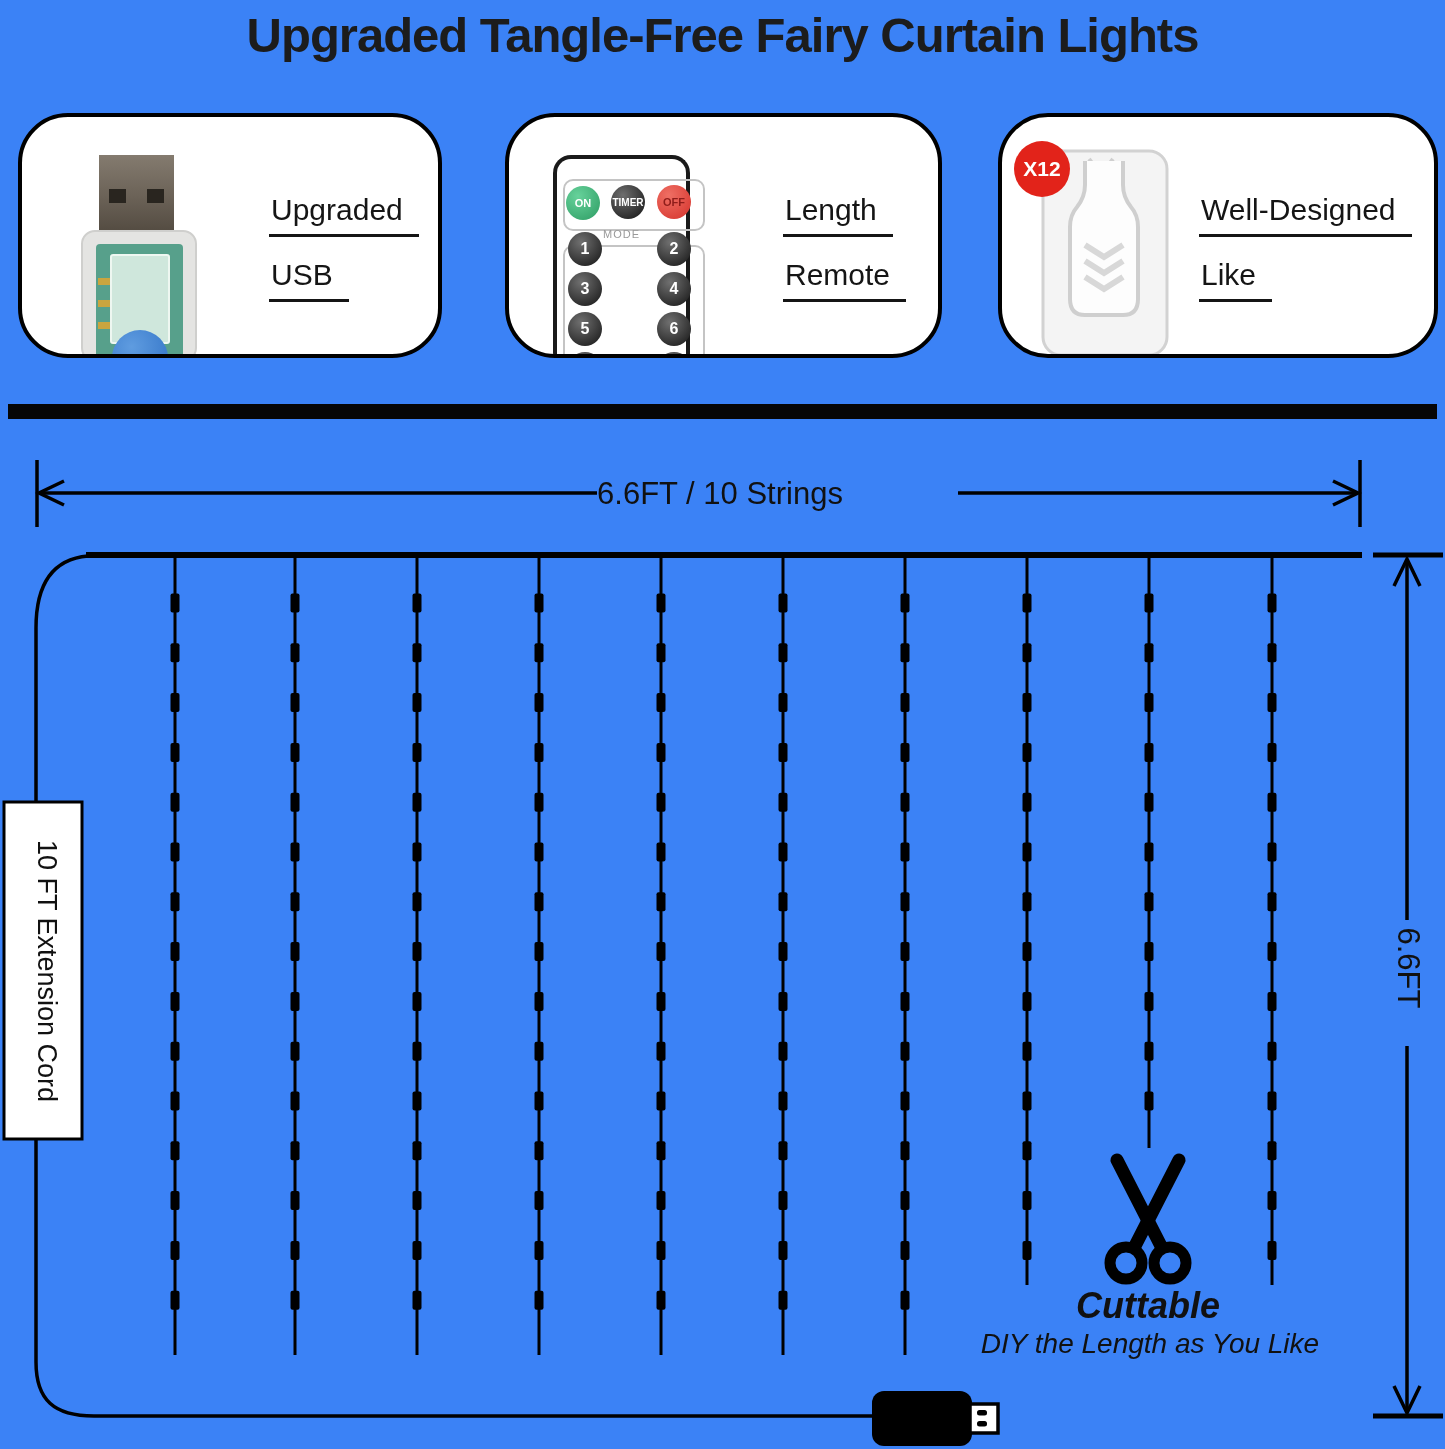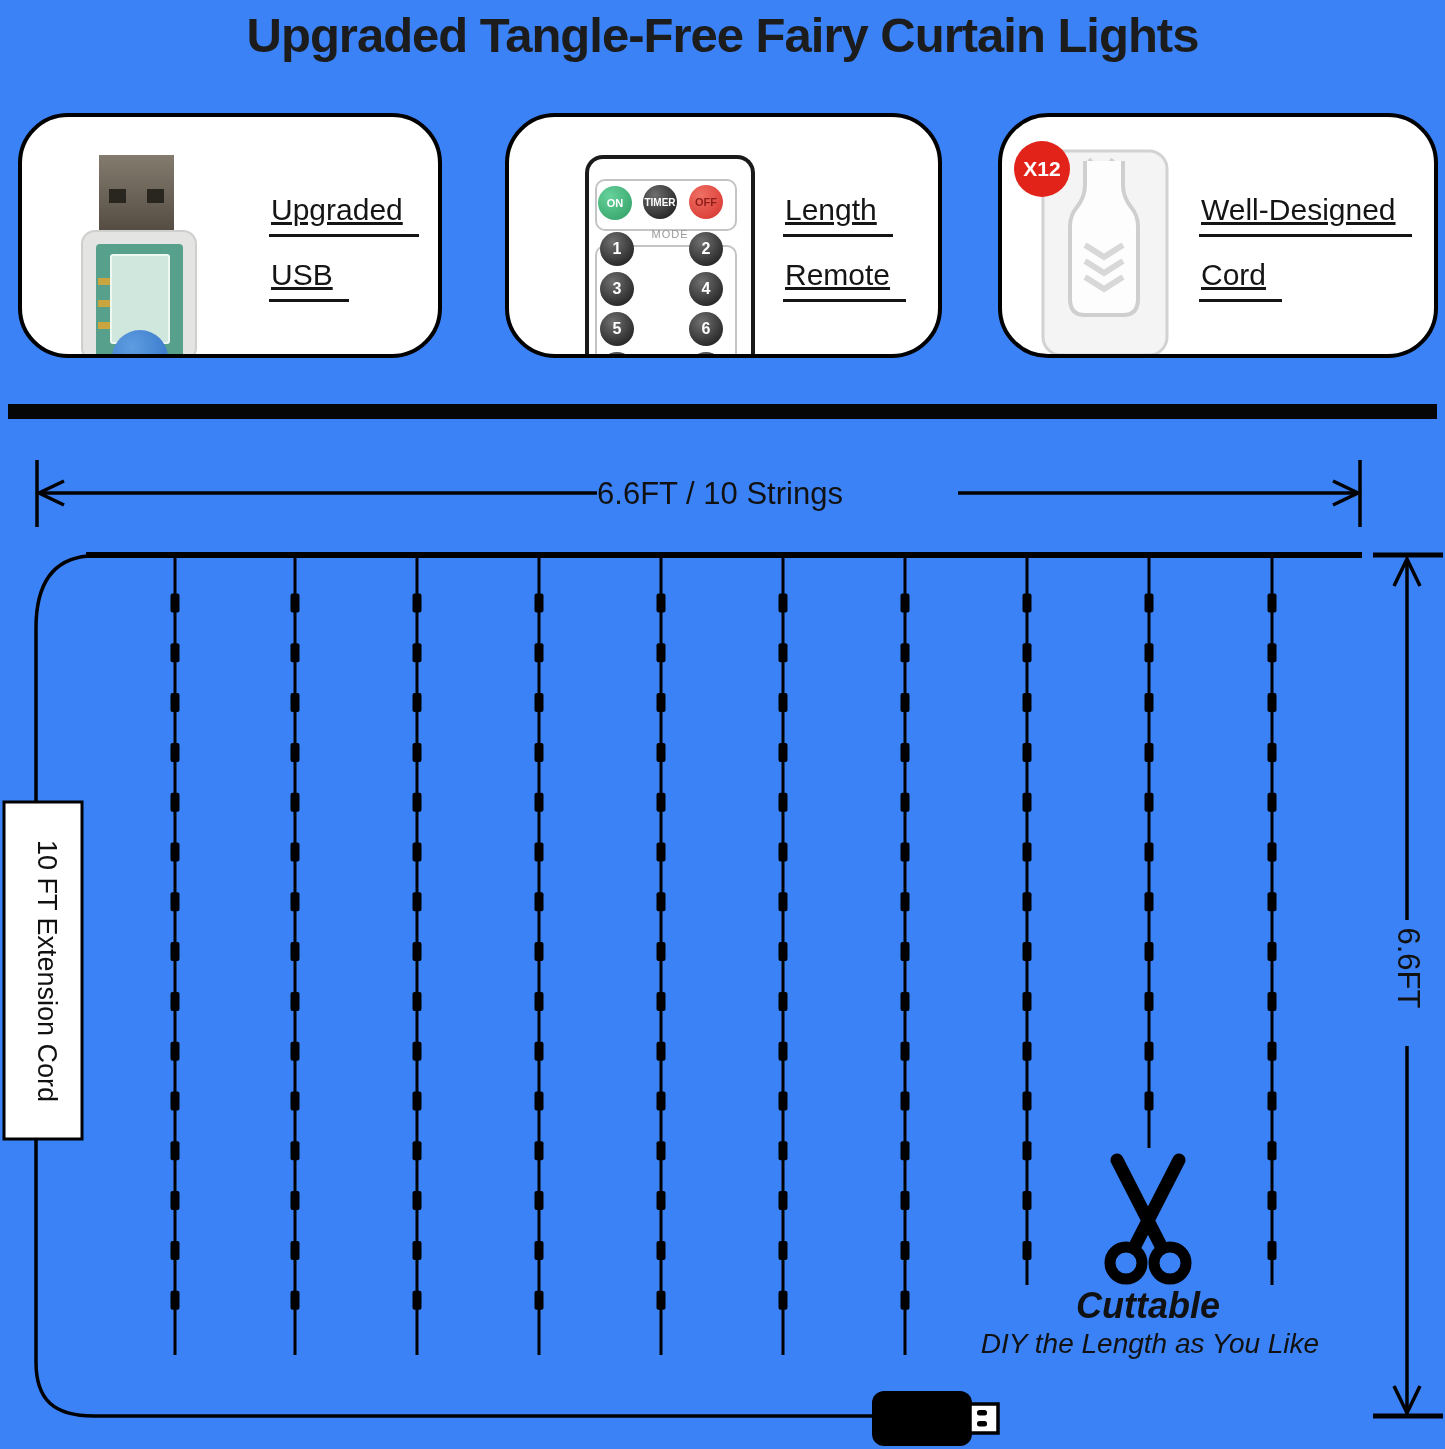--- a/index.html
+++ b/index.html
@@ -14,21 +14,21 @@
     margin:0;line-height:70px;
   }
   
   .card{
     position:absolute;top:105px;height:245px;box-sizing:border-box;
     border:4px solid #000;border-radius:50px;background:#fff;overflow:hidden;margin-top:8px;
   }
   #card-usb{left:18px;width:424px;}
   #card-remote{left:505px;width:437px;}
   #card-clips{left:998px;width:440px;}
-  .card-text{position:absolute;top:76px;font-size:30px;color:#151515;text-decoration:underline;}
+  .card-text{position:absolute;top:76px;font-size:30px;color:#151515;}
   #card-usb .card-text{left:247px;}
   #card-remote .card-text{left:274px;}
   #card-clips .card-text{left:197px;}
   .card-text .tline{
     display:block;width:max-content;border-bottom:3px solid #151515;
     padding:0 16px 7px 2px;margin-bottom:21px;
   }
   
   .usb-photo{position:absolute;left:60px;top:38px;width:150px;height:207px;}
   .usb-metal{
@@ -50,21 +50,21 @@
     background:#cfe7dc;border:2px solid #eef7f1;border-radius:3px;
   }
   .usb-pin{position:absolute;left:2px;width:13px;height:7px;background:#c9a53f;}
   .usb-pin.p1{top:34px;} .usb-pin.p2{top:56px;} .usb-pin.p3{top:78px;}
   .usb-cap{
     position:absolute;left:29px;bottom:-26px;width:56px;height:56px;border-radius:50%;
     background:radial-gradient(circle at 35% 30%,#5f9ce0,#2d6fc4);
   }
   
   .remote{
-    position:absolute;left:76px;top:38px;width:170px;height:210px;box-sizing:border-box;
+    position:absolute;left:44px;top:38px;width:137px;height:210px;box-sizing:border-box;
     background:#fff;border:4px solid #1a1a1a;border-bottom:none;border-radius:18px 18px 0 0;
   }
   .remote-panel{
     position:absolute;box-sizing:border-box;border:2px solid #c4c4c4;border-radius:10px;
   }
   .panel-power{left:6px;top:20px;width:142px;height:52px;}
   .panel-mode{left:6px;top:86px;width:142px;height:150px;}
   .rbtn{
     position:absolute;width:34px;height:34px;border-radius:50%;
     display:flex;align-items:center;justify-content:center;
@@ -156,21 +156,21 @@
         <rect x="4" y="4" width="124" height="204" rx="18" fill="#f4f4f4" stroke="#d2d2d2" stroke-width="3"></rect>
         <path d="M50 12 L62 28 L74 12" fill="none" stroke="#cfcfcf" stroke-width="4"></path>
         <path d="M46 14 V38 Q46 50 38 60 Q31 68 31 80 V152 Q31 168 46 168 H84 Q99 168 99 152 V80 Q99 68 92 60 Q84 50 84 38 V14" fill="#fdfdfd" stroke="#cfcfcf" stroke-width="4"></path>
         <polyline points="46,98 65,110 84,98" fill="none" stroke="#d8d8d8" stroke-width="6"></polyline>
         <polyline points="46,114 65,126 84,114" fill="none" stroke="#d8d8d8" stroke-width="6"></polyline>
         <polyline points="46,130 65,142 84,130" fill="none" stroke="#d8d8d8" stroke-width="6"></polyline>
       </svg>
     </div>
     <div class="card-text">
       <span class="tline">Well-Designed</span>
-      <span class="tline">Cord</span>
+      <span class="tline">Like</span>
     </div>
   </div>
 
   <div class="divider"></div>
 
   <svg id="curtain-svg" width="1445" height="1009" viewBox="0 440 1445 1009">
 
     <g stroke="#000">
       <line x1="37" y1="460" x2="37" y2="527" stroke-width="3.5"></line>
       <line x1="1360" y1="460" x2="1360" y2="527" stroke-width="3.5"></line>

